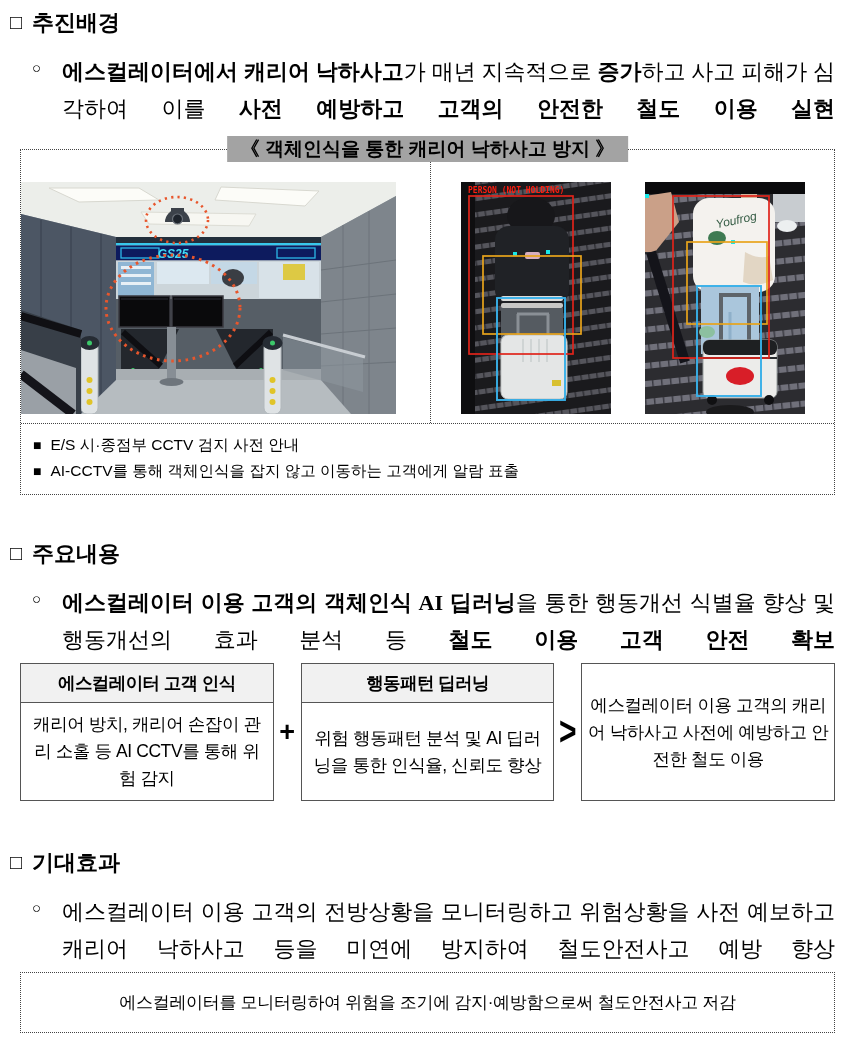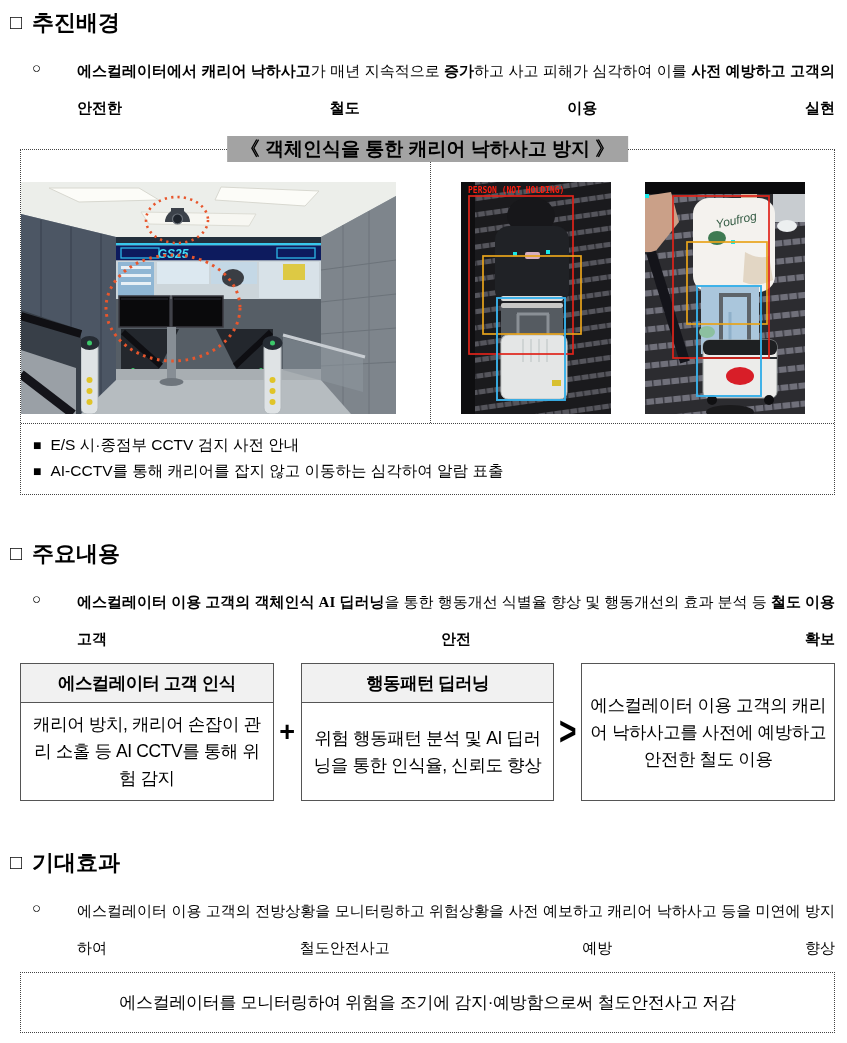--- a/index.html
+++ b/index.html
@@ -15,22 +15,22 @@
   .heading { display:flex; align-items:center; gap:10px; font-weight:bold; font-size:22px; }
   .heading .hmark { font-size:20px; position:relative; top:-1px; }
   .h2m { margin-top:44px; }
   .h3m { margin-top:47px; }
 
   
   .para { display:flex; margin-top:15px; padding-left:22px; }
   .para .bullet { width:30px; flex:none; font-size:15px; padding-top:6px; }
   .ptext {
     flex:1; font-family:"Liberation Serif","DejaVu Serif",serif;
-    font-size:15px; line-height:37px;
-    text-align:justify; text-align-last:justify;margin-left:15px;
+    font-size:22px; line-height:37px;
+    text-align:justify; text-align-last:justify;
   }
   .ptext .rb { font-weight:bold; }
 
   
   .figure-box { margin:22px 0 0 10px; border:1px dotted #444; position:relative; }
   .figure-title {
     position:absolute; top:-14px; left:50%; transform:translateX(-50%);
     background:#a3a3a3; padding:0 14px; font-weight:bold; font-size:19px; white-space:nowrap;
   }
   .figure-photos { display:flex; height:273px; }
@@ -280,21 +280,21 @@
       </div>
     </div>
 
     <div class="figure-captions">
       <div class="cap">
         <span class="capmark">■</span>
         <span>E/S 시·종점부 CCTV 검지 사전 안내</span>
       </div>
       <div class="cap">
         <span class="capmark">■</span>
-        <span>AI-CCTV를 통해 캐리어를 잡지 않고 이동하는 심각하여 알람 표출</span>
+        <span>AI-CCTV를 통해 객체인식을 잡지 않고 이동하는 고객에게 알람 표출</span>
       </div>
     </div>
   </div>
 
   <div class="heading h2m">
     <span class="hmark">□</span>
     <span class="htext">주요내용</span>
   </div>
 
   <div class="para">
@@ -307,21 +307,21 @@
       <div class="fhead">에스컬레이터 고객 인식</div>
       <div class="fbody">캐리어 방치, 캐리어 손잡이 관리 소홀 등 AI CCTV를 통해 위험 감지</div>
     </div>
     <div class="fconn plus">+</div>
     <div class="fbox">
       <div class="fhead">행동패턴 딥러닝</div>
       <div class="fbody">위험 행동패턴 분석 및 AI 딥러닝을 통한 인식율, 신뢰도 향상</div>
     </div>
     <div class="fconn gt">&gt;</div>
     <div class="fbox">
-      <div class="fbody">에스컬레이터 이용 고객의 캐리어 낙하사고를 사전에 예방하고 안전한 철도 이용</div>
+      <div class="fbody">에스컬레이터 이용 고객의 캐리어 낙하사고 사전에 예방하고 안전한 철도 이용</div>
     </div>
   </div>
 
   <div class="heading h3m">
     <span class="hmark">□</span>
     <span class="htext">기대효과</span>
   </div>
 
   <div class="para">
     <span class="bullet">○</span>

